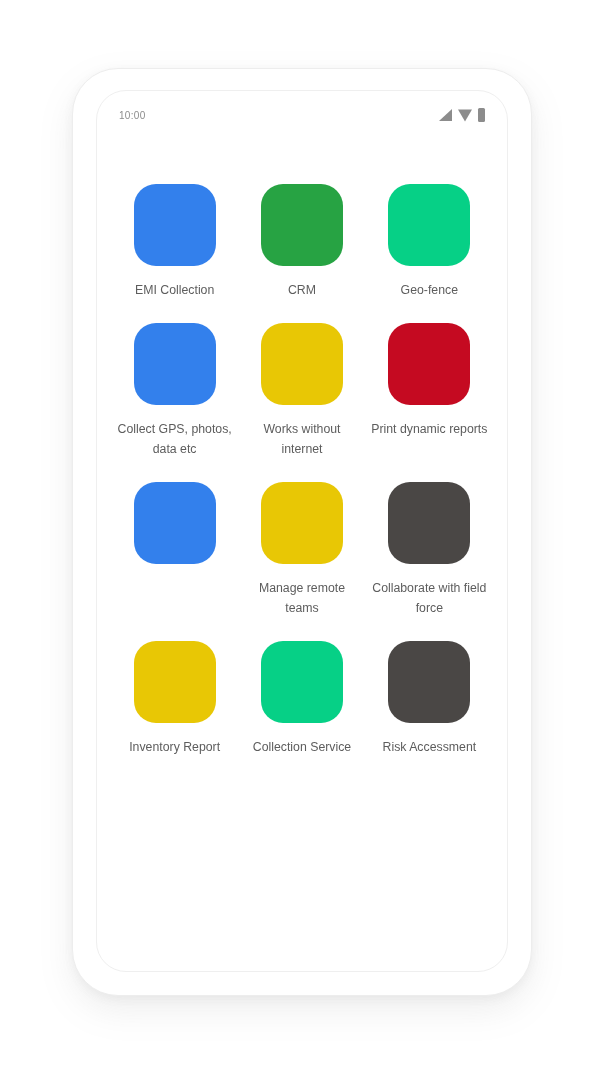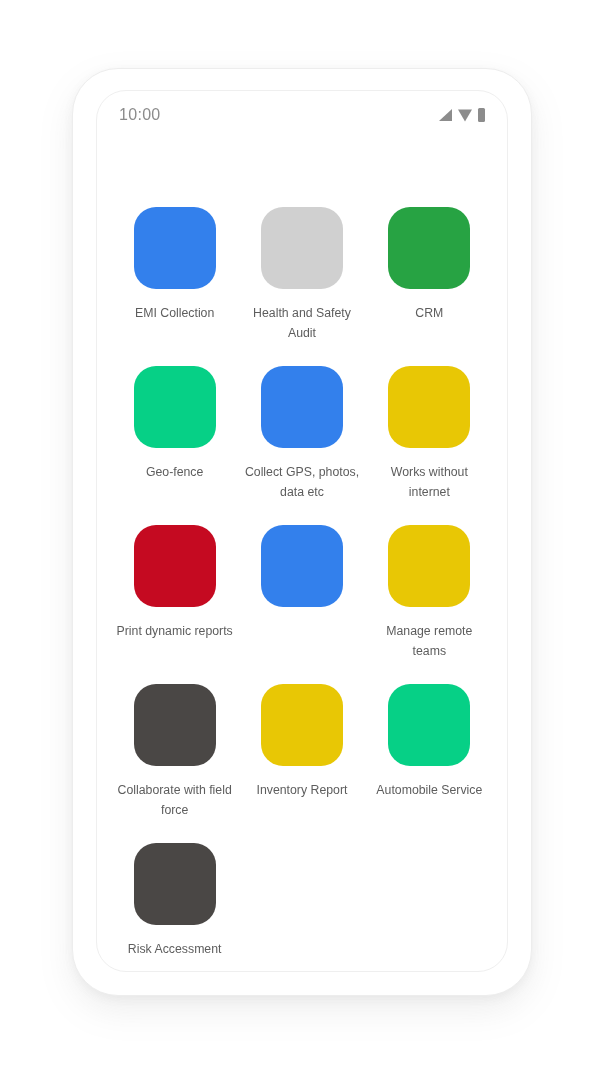--- a/index.html
+++ b/index.html
@@ -53,21 +53,21 @@
     top: 0;
     width: 100%;
     height: 48px;
     display: flex;
     align-items: center;
     justify-content: space-between;
     padding: 0 22px 0 22px;
   }
 
   .status-clock {
-    font-size: 16px;
+    font-size: 10px;
     color: #8c8c8c;
     letter-spacing: 0.3px;
   }
 
   .status-icons {
     display: flex;
     align-items: center;
     gap: 6px;
   }
 
@@ -89,21 +89,21 @@
     width: 7px;
     height: 14px;
     background: #8c8c8c;
     border-radius: 1.5px;
   }
 
   
   .app-grid {
     position: absolute;
     left: 0;
-    top: 116px;
+    top: 93px;
     width: 100%;
     padding: 0 14px;
     display: grid;
     grid-template-columns: repeat(3, 1fr);
     row-gap: 23px;
   }
 
   .app-tile {
     display: flex;
     flex-direction: column;
@@ -142,24 +142,20 @@
         <span class="icon-battery"></span>
       </div>
     </div>
 
     <div class="app-grid">
         <div class="app-tile">
           <div class="tile-swatch" style="background: rgb(51, 128, 236);"></div>
           <div class="tile-label">EMI Collection</div>
         </div>
         <div class="app-tile">
-          <div class="tile-swatch" style="background: rgb(208, 208, 208);"></div>
-          <div class="tile-label">Health and Safety Audit</div>
-        </div>
-        <div class="app-tile">
           <div class="tile-swatch" style="background: rgb(39, 163, 67);"></div>
           <div class="tile-label">CRM</div>
         </div>
         <div class="app-tile">
           <div class="tile-swatch" style="background: rgb(6, 208, 134);"></div>
           <div class="tile-label">Geo-fence</div>
         </div>
         <div class="app-tile">
           <div class="tile-swatch" style="background: rgb(51, 128, 236);"></div>
           <div class="tile-label">Collect GPS, photos, data etc</div>
@@ -182,21 +178,21 @@
         <div class="app-tile">
           <div class="tile-swatch" style="background: rgb(74, 71, 69);"></div>
           <div class="tile-label">Collaborate with field force</div>
         </div>
         <div class="app-tile">
           <div class="tile-swatch" style="background: rgb(232, 199, 5);"></div>
           <div class="tile-label">Inventory Report</div>
         </div>
         <div class="app-tile">
           <div class="tile-swatch" style="background: rgb(6, 208, 134);"></div>
-          <div class="tile-label">Automobile Service</div>
+          <div class="tile-label">Collection Service</div>
         </div>
         <div class="app-tile">
           <div class="tile-swatch" style="background: rgb(74, 71, 69);"></div>
           <div class="tile-label">Risk Accessment</div>
         </div>
       </div>
 
   </div>
 </div>
 

